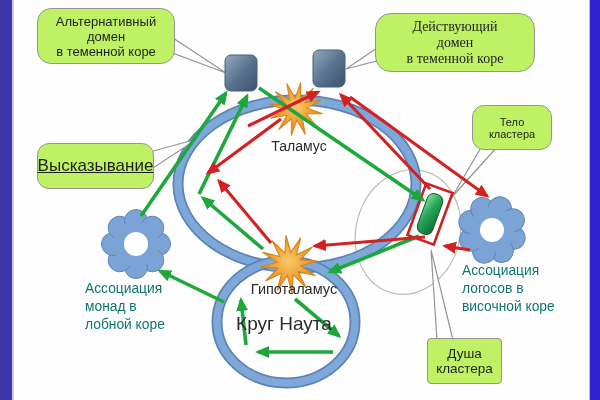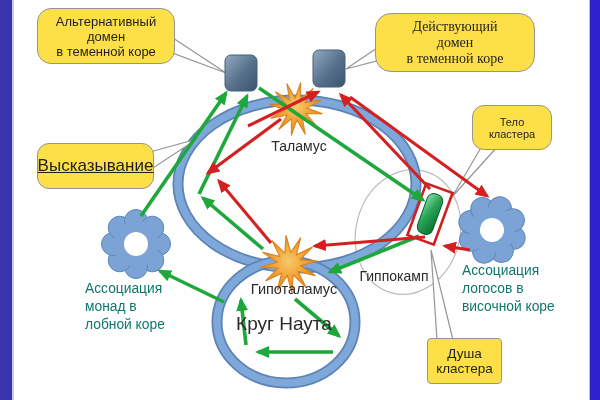--- a/index.html
+++ b/index.html
@@ -2,21 +2,21 @@
 <html><head>
 <meta charset="utf-8">
 <style>
   html,body{margin:0;padding:0;background:#e8e8e8;}
   #stage{position:relative;width:600px;height:400px;background:#fefefe;overflow:hidden;
          font-family:"Liberation Sans", sans-serif;}
   .sidebar{position:absolute;top:0;height:100%;}
   #bar-left{left:0;width:12px;background:#3a35ad;border-right:2px solid #c9c9ea;}
   #bar-right{right:0;width:10px;background:#2e22cf;border-left:1px solid #b9b4e8;}
   svg{position:absolute;left:0;top:0;}
-  .bubble{position:absolute;background:#fde047;border:1.4px solid #959595;border-radius:14px;
+  .bubble{position:absolute;background:#bef264;border:1.4px solid #959595;border-radius:14px;
           display:flex;align-items:center;justify-content:center;text-align:center;
           color:#1f1f1f;white-space:pre-line;z-index:5;}
   .nodelabel{position:absolute;color:#2b2b2b;white-space:pre-line;text-align:center;
              transform:translate(-50%,-50%);z-index:4;line-height:1.22;}
   .textblock{position:absolute;color:#0f766e;white-space:pre-line;text-align:left;
              z-index:4;line-height:1.3;}
 </style>
 </head>
 <body>
 
@@ -129,20 +129,19 @@
 в теменной коре</div>
   <div class="bubble" style="left:472px;top:105px;width:78px;height:43px;font-size:11px;border-radius:12px;">Тело
 кластера</div>
   <div class="bubble" style="left:37px;top:143px;width:115px;height:44px;font-size:17px;border-radius:12px;text-decoration:underline;">Высказывание</div>
   <div class="bubble" style="left:427px;top:338px;width:73px;height:44px;font-size:13.5px;border-radius:4px;">Душа
 кластера</div>
 
   <div class="nodelabel" style="left:299px;top:147px;font-size:14px;">Таламус</div>
   <div class="nodelabel" style="left:294px;top:290px;font-size:14.5px;">Гипоталамус</div>
   <div class="nodelabel" style="left:284px;top:324px;font-size:19px;">Круг Наута</div>
-  <div class="nodelabel" style="left:394px;top:277px;font-size:14px;">Гиппокамп</div>
   <div class="textblock" style="left:85px;top:280px;font-size:13.8px;">Ассоциация
 монад в
 лобной коре</div>
   <div class="textblock" style="left:462px;top:262px;font-size:13.8px;">Ассоциация
 логосов в
 височной коре</div>
 </div>
 
 </body></html>

